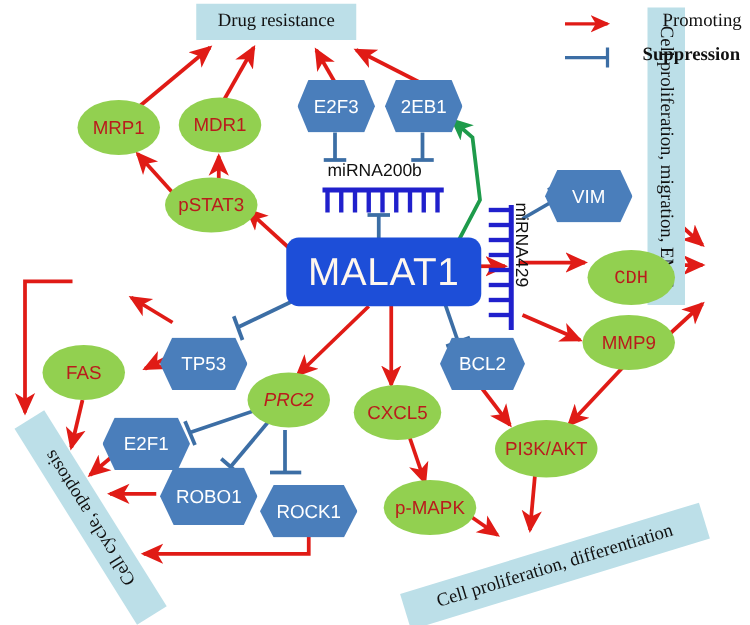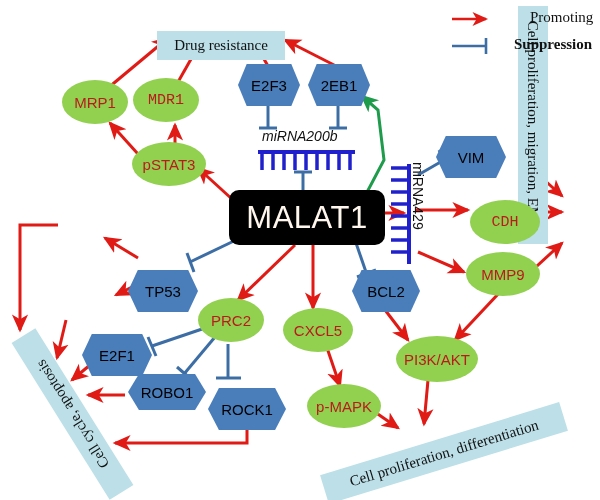--- a/index.html
+++ b/index.html
@@ -7,24 +7,24 @@
   body{width:600px;height:500px;overflow:hidden;
        font-family:"Liberation Sans", sans-serif;}
   #canvas{position:relative;width:600px;height:500px;background:#fff;}
   svg#wires{position:absolute;left:0;top:0;width:600px;height:500px;}
 
   .node{position:absolute;display:flex;align-items:center;justify-content:center;
         text-align:center;box-sizing:border-box;}
 
   .ellipse{background:#92D050;border-radius:50%;color:#b91c1c;
            font-size:15px;font-family:"Liberation Sans",sans-serif;}
-  .hexnode{color:#000000;font-size:15px;font-family:"Liberation Sans",sans-serif;
+  .hexnode{color:#ffffff;font-size:15px;font-family:"Liberation Sans",sans-serif;
            background:#4A7EBB;
            clip-path:polygon(14% 0%,86% 0%,100% 50%,86% 100%,14% 100%,0% 50%);}
-  .malat{background:#000000;border-radius:10px;color:#FFF7EE;
+  .malat{background:#1d4ed8;border-radius:10px;color:#FFF7EE;
          font-size:31px;letter-spacing:.5px;
          font-family:"Liberation Sans",sans-serif;}
 
   .outcome{background:#BCDFE8;color:#111;
            font-family:"Liberation Serif",serif;font-size:15px;}
   .outcome.plain{align-items:center;justify-content:center;}
 
   .legend-text{position:absolute;font-family:"Liberation Serif",serif;
                font-size:15px;color:#111;white-space:nowrap;}
 
@@ -161,21 +161,21 @@
 
     <g>
       <line x1="452" y1="19" x2="486" y2="19" stroke="#E01B16" stroke-width="2.6" marker-end="url(#ar)"></line>
     </g>
     <g>
       <line x1="452" y1="46" x2="486" y2="46" stroke="#3C6EA5" stroke-width="2.6"></line>
       <line x1="486" y1="38" x2="486" y2="54" stroke="#3C6EA5" stroke-width="2.6"></line>
     </g>
   </svg>
 
-  <div class="node outcome plain" style="left:157px;top:3px;width:128px;height:29px;margin-top:28px;">
+  <div class="node outcome plain" style="left:157px;top:3px;width:128px;height:29px;">
     <span>Drug resistance</span>
   </div>
 
   <div class="node outcome plain" style="left:489px;top:250px;width:238px;height:30px;
               transform:rotate(90deg);transform-origin:50% 50%;
               margin-left:-75px;margin-top:-140px;">
     <span>Cell proliferation, migration, EMT</span>
   </div>
 
   <div class="node outcome plain" style="left:319px;top:438px;width:250px;height:30px;
@@ -189,31 +189,34 @@
   </div>
 
   <div class="node malat" style="left:229px;top:190px;width:156px;height:55px;">
     <span>MALAT1</span>
   </div>
 
   <div class="node ellipse" style="left:62px;top:80px;width:66px;height:44px;">
     <span>MRP1</span>
     </div>
 
-  <div class="node ellipse" style="left:133px;top:78px;width:66px;height:44px;font-family:Liberation Mono, monospace;">
+  <div class="node ellipse" style="left:143px;top:78px;width:66px;height:44px;">
     <span>MDR1</span>
     </div>
 
   <div class="node ellipse" style="left:132px;top:142px;width:74px;height:44px;">
     <span>pSTAT3</span>
     </div>
 
 
-
-  <div class="node ellipse" style="left:198px;top:298px;width:66px;height:44px;">
+  <div class="node ellipse" style="left:34px;top:276px;width:66px;height:44px;">
+    <span>FAS</span>
+    </div>
+
+  <div class="node ellipse" style="left:198px;top:298px;width:66px;height:44px;font-style:italic;">
     <span>PRC2</span>
     </div>
 
   <div class="node ellipse" style="left:283px;top:308px;width:70px;height:44px;">
     <span>CXCL5</span>
     </div>
 
   <div class="node ellipse" style="left:307px;top:384px;width:74px;height:44px;">
     <span>p-MAPK</span>
     </div>
@@ -239,36 +242,36 @@
     </div>
 
   <div class="node hexnode" style="left:128px;top:246px;width:70px;height:42px;margin-top:24px;">
     <span>TP53</span>
     </div>
 
   <div class="node hexnode" style="left:82px;top:334px;width:70px;height:42px;text-align:center;">
     <span>E2F1</span>
     </div>
 
-  <div class="node hexnode" style="left:128px;top:374px;width:78px;height:36px;">
+  <div class="node hexnode" style="left:128px;top:374px;width:78px;height:46px;">
     <span>ROBO1</span>
     </div>
 
   <div class="node hexnode" style="left:208px;top:388px;width:78px;height:42px;">
     <span>ROCK1</span>
     </div>
 
   <div class="node hexnode" style="left:352px;top:270px;width:68px;height:42px;">
     <span>BCL2</span>
     </div>
 
   <div class="node hexnode" style="left:436px;top:136px;width:70px;height:42px;">
     <span>VIM</span>
     </div>
 
-  <div class="mirna-label" style="left:262px;top:128px;font-style:italic;">miRNA200b</div>
+  <div class="mirna-label" style="left:262px;top:128px;">miRNA200b</div>
 
   <div class="mirna-label vert" style="left:426px;top:162px;">miRNA429</div>
 
   <div class="legend-text" style="left:514px;top:9px;margin-left:16px;">Promoting</div>
   <div class="legend-text" style="left:514px;top:36px;font-weight:bold;">Suppression</div>
 
 </div>
 
 </body></html>

